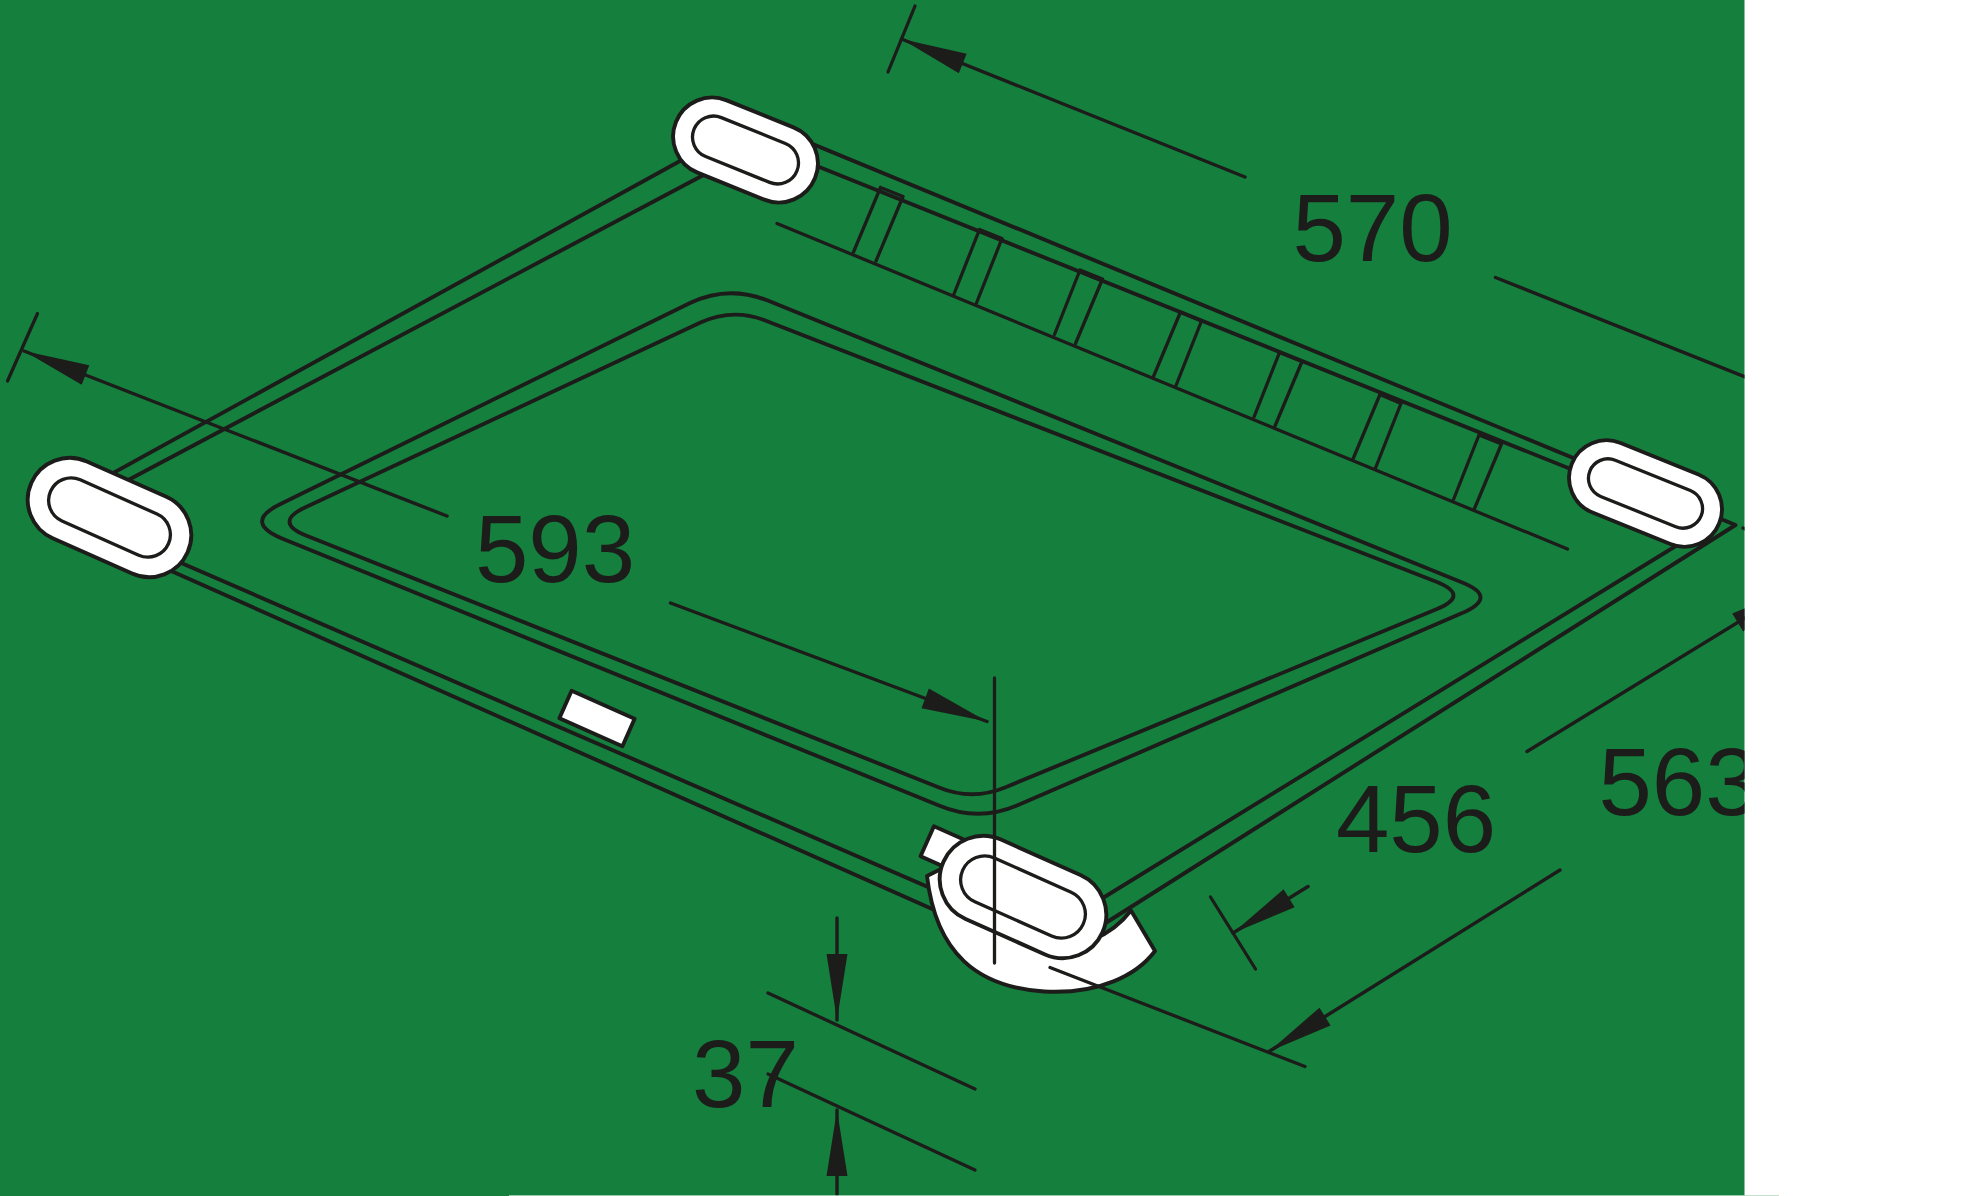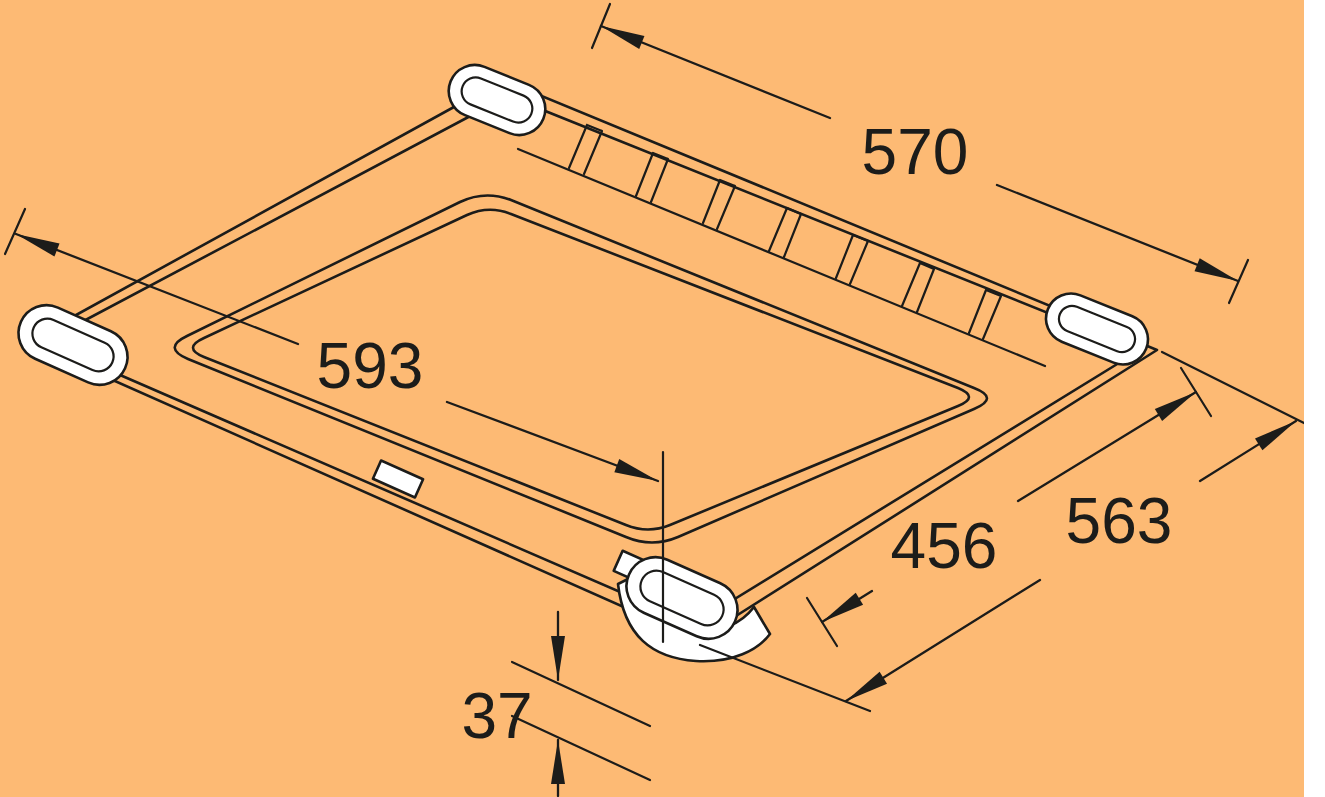--- a/index.html
+++ b/index.html
@@ -1,16 +1,16 @@
 <!DOCTYPE html>
 <html><head>
 <meta charset="utf-8">
 <style>
   html,body{margin:0;padding:0;background:#ffffff;}
-  .stage{position:relative;width:1304px;height:797px;background:#fdba74;overflow:hidden;
+  .stage{position:relative;width:1163px;height:797px;background:#15803d;overflow:hidden;
          font-family:"Liberation Sans", sans-serif;}
   svg{display:block;}
   .frame-line{fill:none;stroke:#1c1c1a;stroke-width:2.6;stroke-linejoin:round;stroke-linecap:round;}
   .thin-line{fill:none;stroke:#1c1c1a;stroke-width:2.2;stroke-linejoin:round;stroke-linecap:round;}
   .mask-shape{fill:#ffffff;stroke:#1c1c1a;stroke-width:2.6;stroke-linejoin:round;}
   .dim-line{fill:none;stroke:#1c1c1a;stroke-width:2.3;stroke-linecap:round;}
   .witness{fill:none;stroke:#1c1c1a;stroke-width:2.2;stroke-linecap:round;}
   .dim-text{fill:#1c1c1a;font-size:64px;font-family:"Liberation Sans", sans-serif;}
 </style>
 </head>

